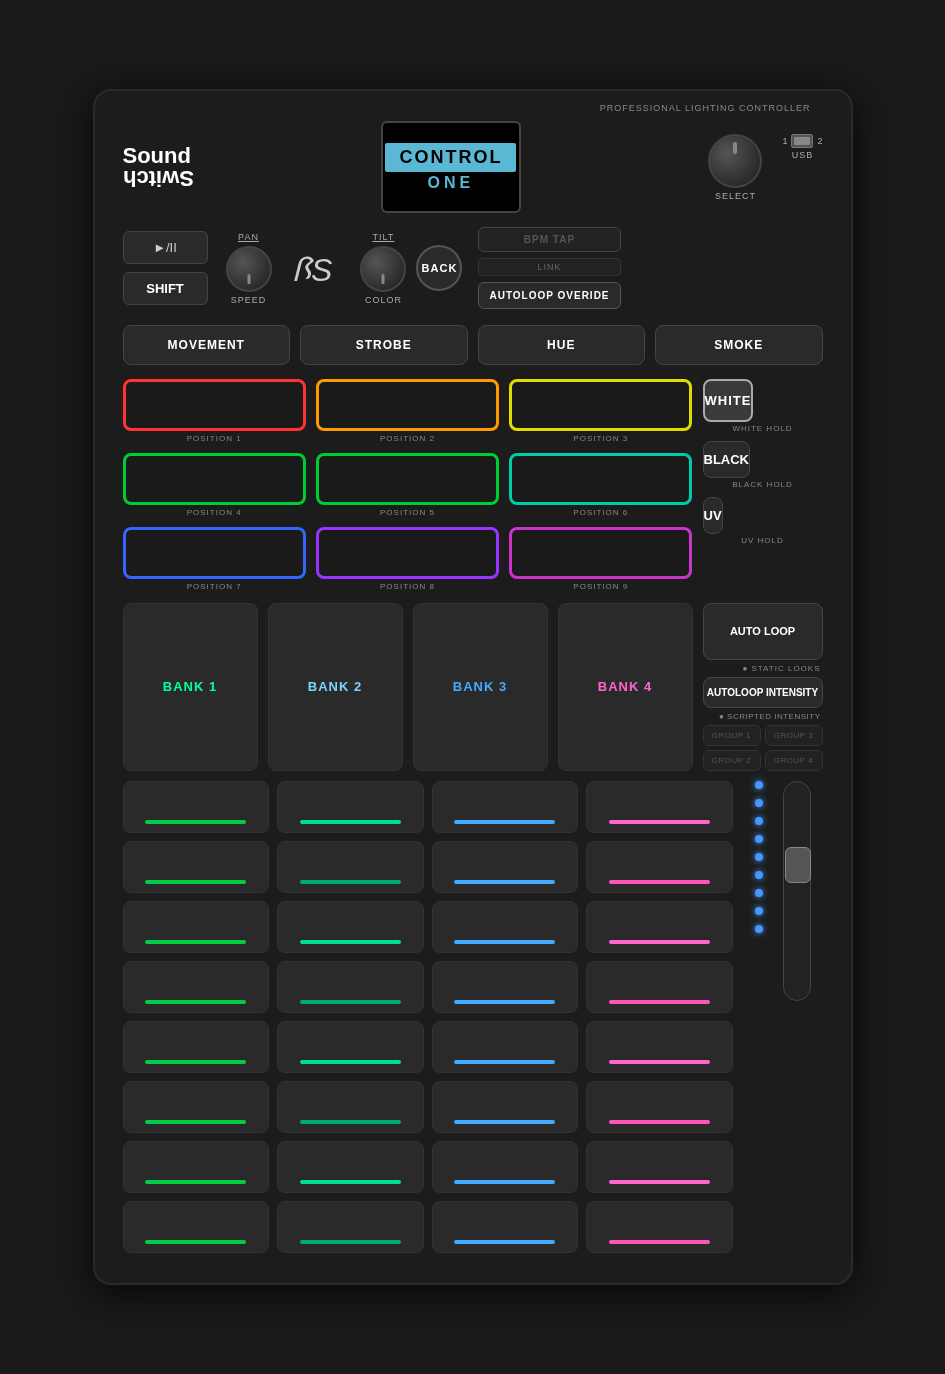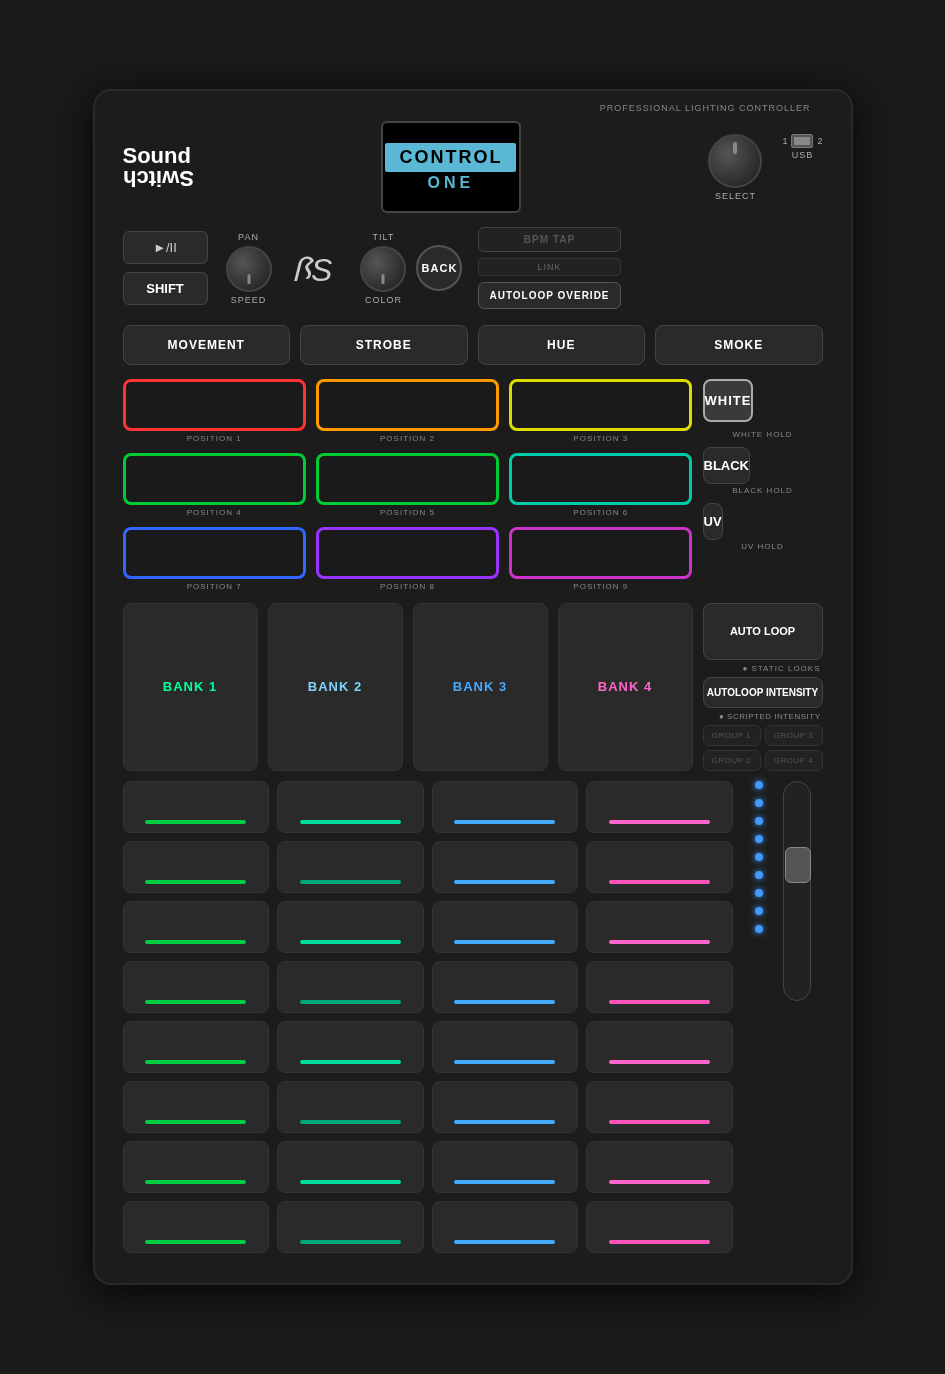--- a/index.html
+++ b/index.html
@@ -193,20 +193,21 @@
       flex-direction: column;
       align-items: center;
       margin-left: 8px;
     }
     .knob-label-top {
       color: #aaa;
       font-size: 9px;
       letter-spacing: 1px;
       margin-bottom: 4px;
       text-align: center;
+      text-decoration: underline;
     }
     .knob-medium {
       width: 46px;
       height: 46px;
       border-radius: 50%;
       background: radial-gradient(circle at 35% 35%, #555, #1a1a1a);
       border: 2px solid #444;
       position: relative;
     }
     .knob-medium::after {
@@ -358,21 +359,21 @@
       padding: 12px 0;
       cursor: pointer;
       text-align: center;
       letter-spacing: 1px;
     }
     .white-hold-label {
       color: #888;
       font-size: 8px;
       letter-spacing: 1px;
       text-align: center;
-      margin-top: 8px;
+      margin-top: 2px;
     }
     .btn-black {
       background: #2a2a2a;
       border: 1px solid #444;
       border-radius: 8px;
       color: #fff;
       font-size: 13px;
       font-weight: bold;
       padding: 10px 0;
       cursor: pointer;

